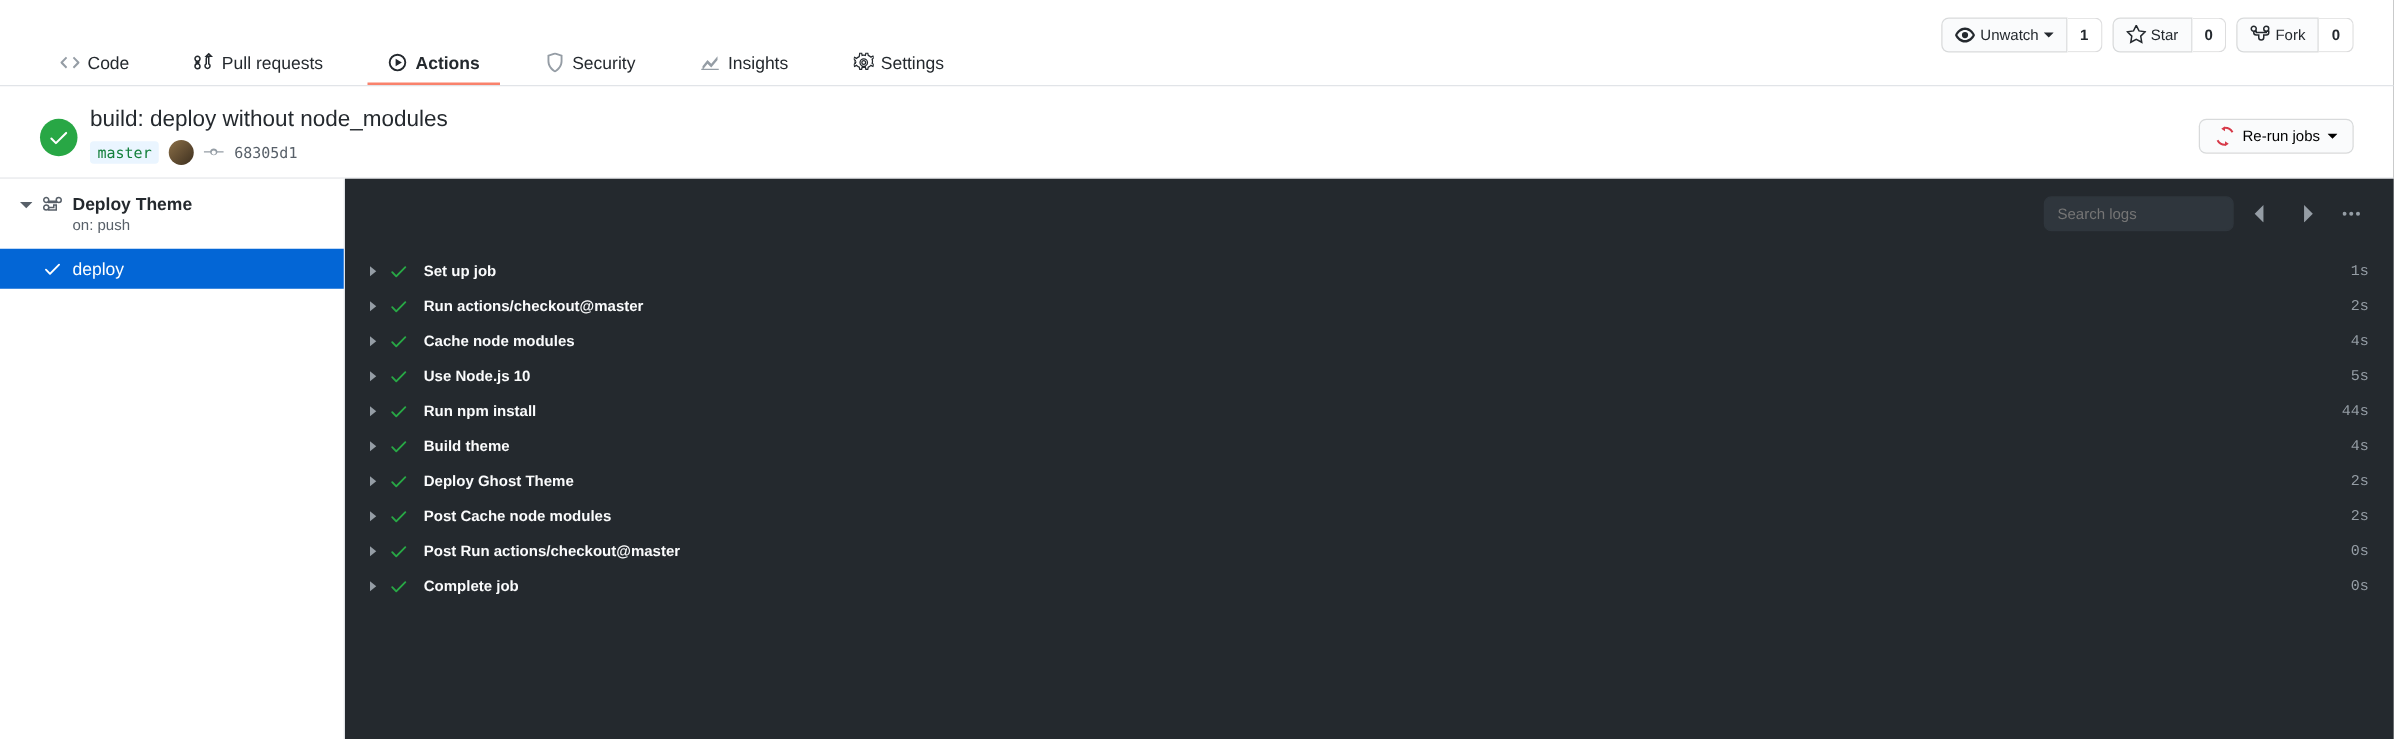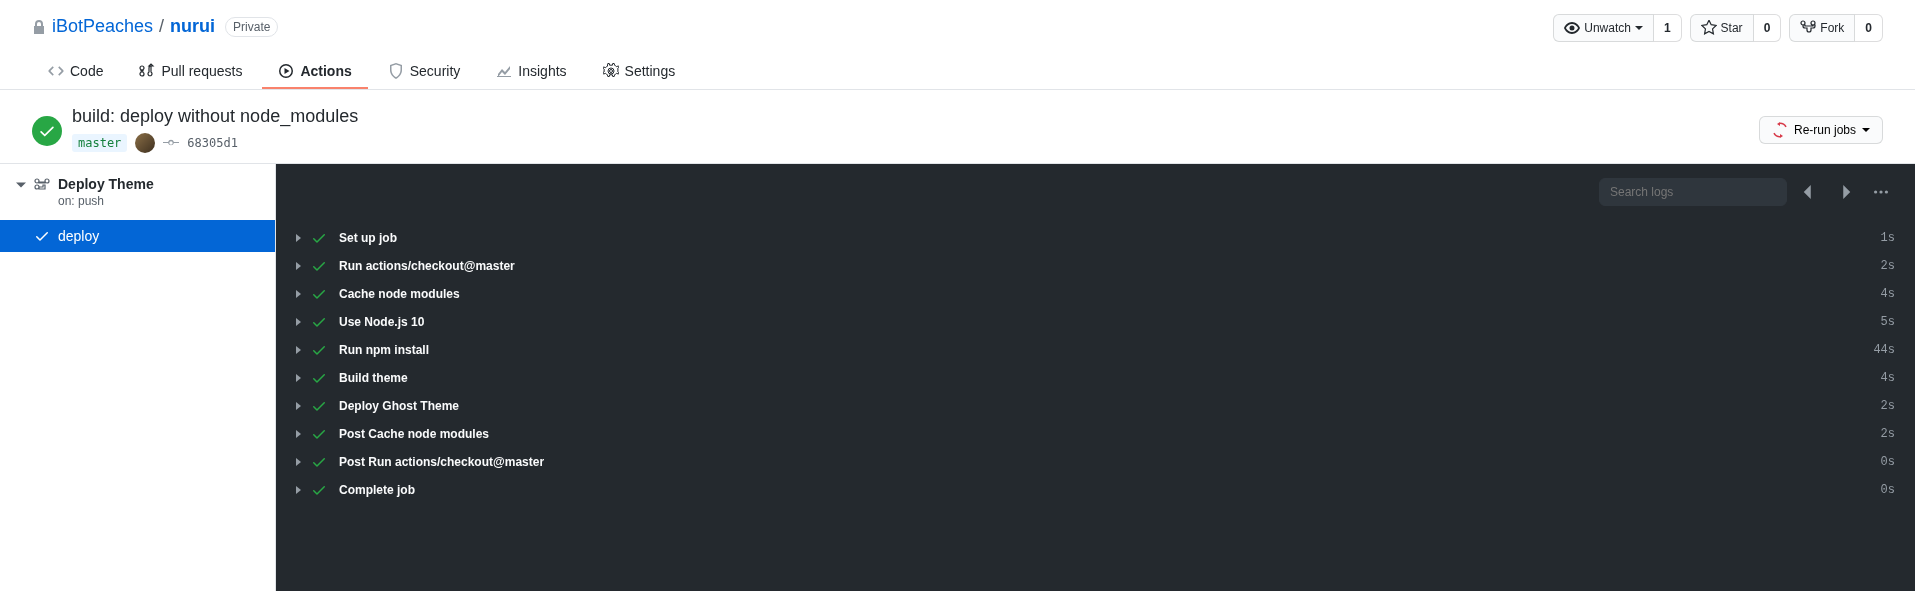--- a/index.html
+++ b/index.html
@@ -15,21 +15,21 @@
 .lock-icon { fill: #959da5; }
 .private-label { font-size: 12px; color: #586069; border: 1px solid #e1e4e8; padding: 0 7px; border-radius: 2em; line-height: 18px; margin-left: 4px; }
 
 .pagehead-actions { float: right; display: flex; gap: 8px; margin-top: -2px; }
 .btngrp { display: flex; }
 .btn-sm { font-size: 12px; line-height: 20px; padding: 3px 10px; background: #fafbfc; border: 1px solid rgba(27,31,35,.15); color: #24292e; display: inline-flex; align-items: center; gap: 4px; cursor: pointer; }
 .btngrp .btn-sm:first-child { border-top-left-radius: 6px; border-bottom-left-radius: 6px; }
 .btngrp .cnt { font-size: 12px; line-height: 20px; padding: 3px 10px; background: #fff; border: 1px solid rgba(27,31,35,.15); border-left: 0; border-top-right-radius: 6px; border-bottom-right-radius: 6px; font-weight: 600; }
 .octicon { fill: currentColor; vertical-align: text-bottom; }
 
-.reponav { display: flex; margin-top: 18px; gap: 4px; }
+.reponav { display: flex; margin-top: 18px; gap: 20px; }
 .reponav-item { display: inline-flex; align-items: center; gap: 6px; padding: 8px 16px; color: #24292e; border-bottom: 2px solid transparent; font-size: 14px; cursor: pointer; }
 .reponav-item svg { fill: #959da5; }
 .reponav-item.selected { font-weight: 600; border-bottom-color: #f9826c; }
 .reponav-item.selected svg { fill: #24292e; }
 
 
 .wf-head { padding: 16px 32px 10px; border-bottom: 1px solid #e1e4e8; display: flex; align-items: center; }
 .status-circle { width: 30px; height: 30px; border-radius: 50%; background: #28a745; display: flex; align-items: center; justify-content: center; margin-right: 10px; margin-top: 2px; flex: none; }
 .status-circle svg { fill: #fff; }
 .wf-title { font-size: 18px; font-weight: 400; color: #24292e; }
@@ -51,21 +51,21 @@
 .wf-node-sub { color: #586069; font-size: 12px; margin-top: 2px; }
 .job-item { padding: 8px 16px 8px 34px; display: flex; align-items: center; gap: 8px; background: #0366d6; color: #fff; font-size: 14px; cursor: pointer; }
 .job-item svg { fill: #fff; }
 
 .logpane { flex: 1; background: #24292e; color: #fafbfc; }
 .loghead { display: flex; align-items: center; padding: 14px 20px; }
 .loghead-title { font-size: 14px; color: #959da5; }
 .loghead-title b { color: #fafbfc; font-weight: 600; }
 .loghead-sub { font-size: 12px; color: #959da5; margin-top: 2px; }
 .loghead-right { margin-left: auto; display: flex; align-items: center; gap: 8px; }
-.searchlogs { background: #2f363d; border: 1px solid #2f363d; color: #959da5; font-size: 12px; padding: 6px 10px; border-radius: 6px; width: 188px; }
+.searchlogs { background: #2f363d; border: 1px solid #2f363d; color: #959da5; font-size: 12px; padding: 6px 10px; border-radius: 6px; width: 152px; }
 .icon-btn { width: 28px; height: 28px; display: flex; align-items: center; justify-content: center; color: #959da5; cursor: pointer; border-radius: 6px; }
 .icon-btn svg { fill: currentColor; }
 
 .steps { padding: 4px 12px 12px; }
 .step { display: flex; align-items: center; padding: 6px 8px; font-size: 12px; cursor: pointer; }
 .step .tri { width: 0; height: 0; border-top: 4px solid transparent; border-bottom: 4px solid transparent; border-left: 5px solid #959da5; margin-right: 10px; flex: none; }
 .step .chk { fill: #28a745; margin-right: 12px; flex: none; }
 .step .name { color: #fafbfc; font-weight: 600; }
 .step .dur { margin-left: auto; color: #959da5; font-family: Liberation Mono, monospace; }
 </style>
@@ -99,29 +99,20 @@
       <button class="btn-sm">
         <svg class="octicon" width="16" height="16" viewBox="0 0 16 16">
             <path d="M5 3a2 2 0 11-4 0 2 2 0 014 0zm10 0a2 2 0 11-4 0 2 2 0 014 0zM3 5v1c0 1.1.9 2 2 2h2v2a2 2 0 104 0V8h2c1.1 0 2-.9 2-2V5h-2v1H5V5H3z" fill="none" stroke="currentColor" stroke-width="1.2"></path>
           </svg>
         <span>Fork</span>
       </button>
       <span class="cnt">0</span>
     </div>
   </div>
 
-  <div class="repo-title">
-    <svg class="lock-icon" width="14" height="16" viewBox="0 0 14 16">
-        <path d="M11 7V5a4 4 0 10-8 0v2H2v8h10V7h-1zM5 5a2 2 0 114 0v2H5V5z"></path>
-      </svg>
-    <a class="owner">iBotPeaches</a>
-    <span class="sep">/</span>
-    <a class="name">nurui</a>
-    <span class="private-label">Private</span>
-  </div>
 
   <nav class="reponav">
     <a class="reponav-item">
       <svg width="16" height="16" viewBox="0 0 16 16">
           <path d="M4.7 3.3L.9 7.1a1.2 1.2 0 000 1.8l3.8 3.8 1.1-1.1L2.4 8l3.4-3.6-1.1-1.1zm6.6 0l-1.1 1.1L13.6 8l-3.4 3.6 1.1 1.1 3.8-3.8a1.2 1.2 0 000-1.8l-3.8-3.8z"></path>
         </svg>
       <span>Code</span>
     </a>
     <a class="reponav-item">
       <svg width="16" height="16" viewBox="0 0 16 16">

